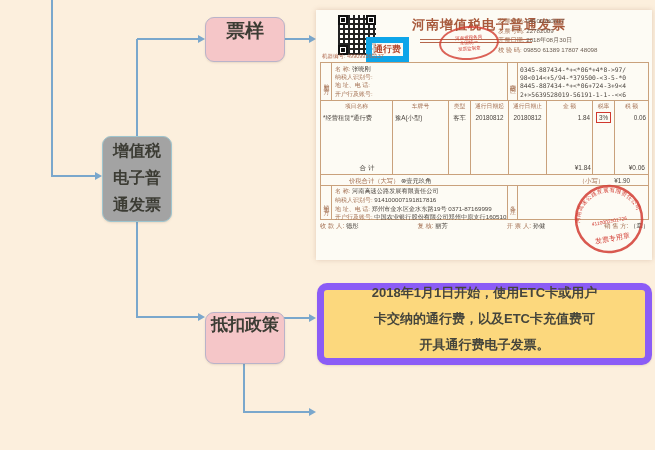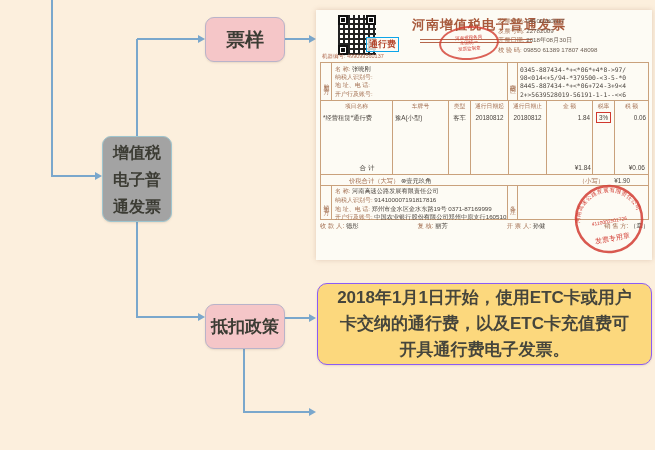--- a/index.html
+++ b/index.html
@@ -3,34 +3,34 @@
 <meta charset="utf-8">
 <style>
   html,body{margin:0;padding:0;}
   body{font-family:"Liberation Sans","DejaVu Sans",sans-serif;}
   #canvas{position:relative;width:655px;height:450px;background:#fcefdd;overflow:hidden;}
   #canvas *{box-sizing:border-box;}
 
   
   .edge{position:absolute;background:#7aa7cc;}
   .arrow-right{position:absolute;width:0;height:0;border-top:4px solid transparent;border-bottom:4px solid transparent;border-left:7px solid #7aa7cc;}
-  .node{position:absolute;border-radius:9px;display:flex;align-items:center;justify-content:center;text-align:center;color:#3c3c34;font-weight:bold;box-shadow:0 1px 2px rgba(120,90,60,.15);}
+  .node{position:absolute;border-radius:9px;display:flex;align-items:flex-start;justify-content:center;text-align:center;color:#3c3c34;font-weight:bold;box-shadow:0 1px 2px rgba(120,90,60,.15);}
   .node-pink{background:#f5c6c8;border:1px solid #b9b3c9;}
   .node-green{background:#a3a3a3;border:1px solid #9fc5ce;}
-  .note{position:absolute;background:#fcd87d;border:1px solid #8b5cf6;border-radius:10px;display:flex;align-items:center;justify-content:center;text-align:center;color:#45453c;font-weight:600;font-size:17px;line-height:26px;white-space:pre-line;box-shadow:0 1px 2px rgba(120,90,60,.15);}
+  .note{position:absolute;background:#fcd87d;border:7px solid #8b5cf6;border-radius:10px;display:flex;align-items:flex-end;justify-content:center;text-align:center;color:#45453c;font-weight:600;font-size:13px;line-height:26px;white-space:pre-line;box-shadow:0 1px 2px rgba(120,90,60,.15);}
 
   
   .inv{position:absolute;left:316px;top:10px;width:336px;height:250px;background:#fdfbf4;box-shadow:0 0 5px rgba(150,100,70,.25);}
   .brown{color:#a47052;}
   .dark{color:#4a443e;}
 
   .qr{position:absolute;left:22px;top:5px;width:38px;height:40px;background-color:#f4f1ea;background-image:repeating-linear-gradient(0deg,#222 0 2px,transparent 2px 5px),repeating-linear-gradient(90deg,#222 0 2px,rgba(255,255,255,.85) 2px 5px);}
   .qr .fp{position:absolute;width:10px;height:10px;border:2px solid #111;background:#fff;}
   .qr .fp::after{content:"";position:absolute;left:1px;top:1px;width:4px;height:4px;background:#111;}
-  .toll-badge{position:absolute;left:50px;top:27px;padding:0 2px;border:1px solid #0ea5e9;color:#b5482f;font-size:9px;font-weight:bold;background:rgba(253,251,244,.8);line-height:13px;}
+  .toll-badge{position:absolute;left:50px;top:27px;padding:0 2px;border:6px solid #0ea5e9;color:#b5482f;font-size:9px;font-weight:bold;background:rgba(253,251,244,.8);line-height:13px;}
   .machine{position:absolute;left:6px;top:43px;font-size:5.5px;color:#b06a50;}
   .inv-title{position:absolute;left:96px;top:6px;width:144px;text-align:center;font-family:"Liberation Serif","DejaVu Serif",serif;font-size:13px;font-weight:bold;color:#a85a3c;letter-spacing:1px;white-space:nowrap;}
   .title-rule{position:absolute;left:104px;top:29px;width:112px;height:4px;border-top:1px solid #b5654a;border-bottom:1px solid #b5654a;}
   .oval-stamp{position:absolute;left:123px;top:16px;width:60px;height:34px;border:2px solid rgba(210,60,48,.8);border-radius:50%;display:flex;flex-direction:column;align-items:center;justify-content:center;transform:rotate(-4deg);text-align:center;}
   .oval-stamp div{font-size:4.5px;line-height:5.5px;color:#d0382e;white-space:nowrap;}
   .meta{position:absolute;left:182px;top:6px;width:152px;font-size:6.2px;line-height:9.5px;white-space:nowrap;}
   .meta .lab{color:#a47052;}
   .meta .v{color:#6b5d52;}
 
   .frame{position:absolute;left:4px;top:52px;width:329px;height:158px;border:1px solid #c9a17c;}
@@ -92,21 +92,21 @@
   <div class="node node-pink" style="left:205px;top:17px;width:80px;height:45px;font-size:19px">
     <span>票样</span>
   </div>
 
   <div class="node node-green" style="left:102px;top:136px;width:70px;height:86px;font-size:16px;line-height:27px;white-space:pre-line">
     <span style="white-space:pre-line">增值税
 电子普
 通发票</span>
   </div>
 
-  <div class="node node-pink" style="left:205px;top:304px;width:80px;height:45px;font-size:17px">
+  <div class="node node-pink" style="left:205px;top:312px;width:80px;height:52px;font-size:17px">
     <span>抵扣政策</span>
   </div>
 
   <div class="note" style="left:317px;top:283px;width:335px;height:82px">
     <span style="white-space:pre-line">2018年1月1日开始，使用ETC卡或用户
 卡交纳的通行费，以及ETC卡充值费可
 开具通行费电子发票。</span>
   </div>
 
 

